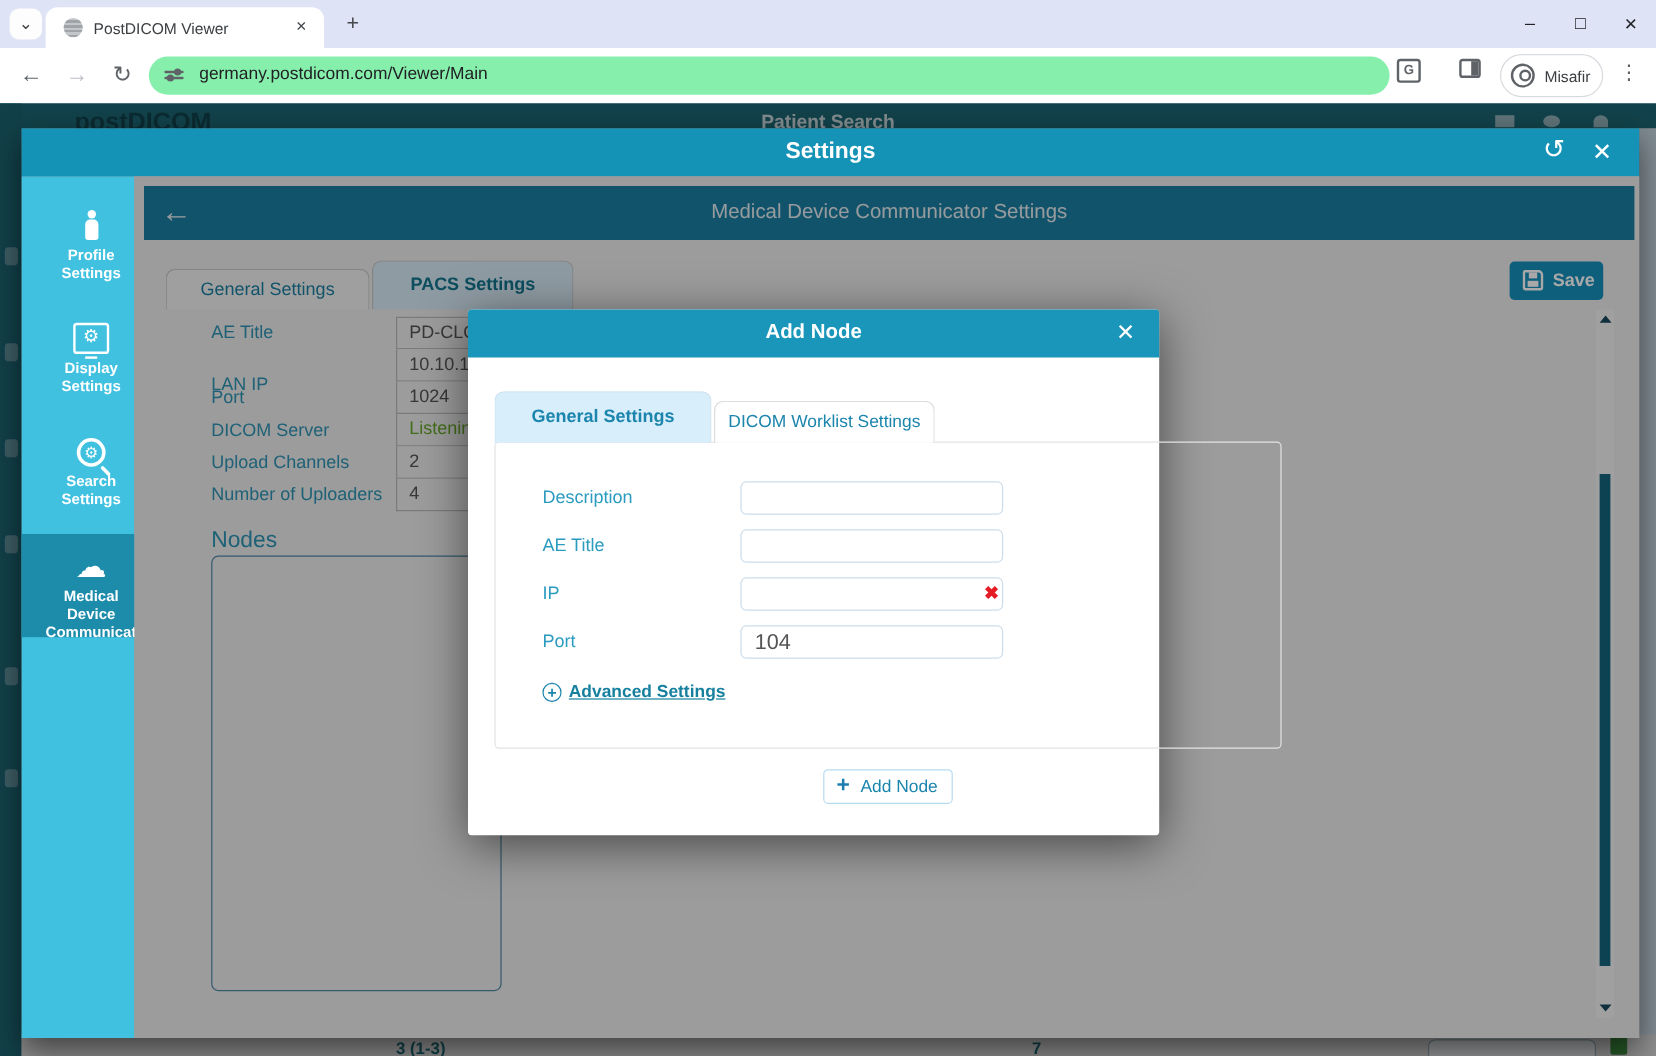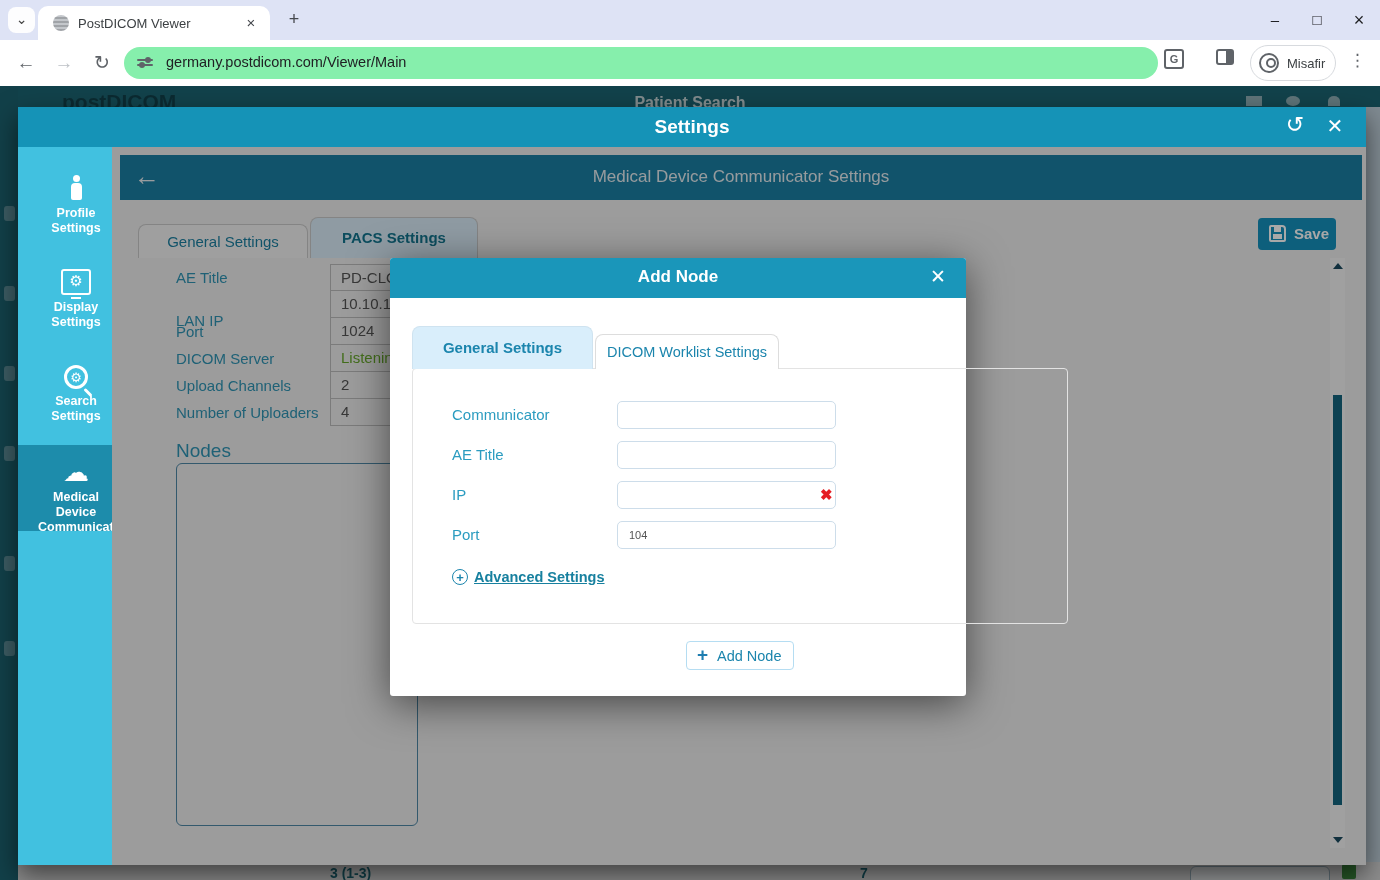--- a/index.html
+++ b/index.html
@@ -98,21 +98,21 @@
 
   
   .dialog { position:absolute; left:390px; top:172px; width:576px; height:438px; background:#fff; z-index:100; box-shadow:0 8px 40px rgba(0,0,0,.55); border-radius:3px; }
   .dlg-header { position:absolute; left:0; top:0; width:100%; height:40px; background:#1a96ba; border-radius:3px 3px 0 0; }
   .dlg-title { position:absolute; left:0; right:0; top:9px; text-align:center; font-size:17px; font-weight:bold; color:#fff; }
   .dlg-close { position:absolute; right:14px; top:7px; font-size:19px; color:#fff; width:28px; text-align:center; }
   .dtab { position:absolute; border:1px solid #ddd; border-bottom:none; border-radius:8px 8px 0 0; background:#fff; text-align:center; font-size:14.5px; color:#1b85ad; z-index:3; }
   .dtab.active { background:#d9eefb; border-color:#cfe3f0; font-weight:bold; font-size:15px; }
   .dlg-box { position:absolute; left:22px; top:110px; width:656px; height:256px; border:1px solid #e3e3e3; border-radius:4px; z-index:1; }
   .dfield-label { position:absolute; left:62px; height:28px; line-height:28px; font-size:15px; color:#2b9cc0; }
-  .dinput { position:absolute; left:227px; width:219px; height:28px; border:1px solid #cdddea; border-radius:5px; font-family:"Liberation Sans", sans-serif; font-size:11px; color:#555; padding:0 22px 0 11px; outline:none; }
+  .dinput { position:absolute; left:227px; width:219px; height:28px; border:1px solid #cdddea; border-radius:5px; font-family:"Liberation Sans", sans-serif; font-size:18px; color:#555; padding:0 22px 0 11px; outline:none; }
   .red-x { position:absolute; left:430px; font-size:15px; font-weight:bold; color:#e51c23; height:28px; line-height:28px; }
   .advanced { position:absolute; left:62px; top:310px; height:20px; }
   .circle-plus-icon { position:absolute; left:0; top:1px; width:16px; height:16px; border:1.5px solid #1b85ad; border-radius:50%; color:#1b85ad; font-size:13px; line-height:15px; text-align:center; font-weight:bold; }
   .advanced-label { position:absolute; left:22px; top:1px; font-size:14.5px; font-weight:bold; color:#17809f; text-decoration:underline; white-space:nowrap; }
   .addnode-btn { position:absolute; left:296px; top:383px; width:108px; height:29px; background:#fff; border:1px solid #b5ddf2; border-radius:4px; }
   .addnode-plus { position:absolute; left:10px; top:2px; font-size:19px; font-weight:bold; color:#1e7db0; }
   .addnode-label { position:absolute; left:30px; top:6px; font-size:14.5px; color:#1b85ad; white-space:nowrap; }
 </style>
 </head>
 <body>
@@ -251,21 +251,21 @@
       <div class="dlg-header">
         <span class="dlg-title">Add Node</span>
         <span class="dlg-close">✕</span>
       </div>
 
       <div class="dtab active" style="left:22px; top:68px; width:181px; height:43px; line-height:42px;">General Settings</div>
       <div class="dtab" style="left:205px; top:76px; width:184px; height:35px; line-height:34px;">DICOM Worklist Settings</div>
 
       <div class="dlg-box"></div>
 
-      <div class="dfield-label" style="top:143px;">Communicator</div>
+      <div class="dfield-label" style="top:143px;">Description</div>
       <input class="dinput" style="top: 143px;" value="">
       <div class="dfield-label" style="top:183px;">AE Title</div>
       <input class="dinput" style="top: 183px;" value="">
       <div class="dfield-label" style="top:223px;">IP</div>
       <input class="dinput" style="top: 223px;" value="">
       <span class="red-x" style="top:223px;">✖</span>
       <div class="dfield-label" style="top:263px;">Port</div>
       <input class="dinput" style="top: 263px;" value="104">
 
       <div class="advanced">

